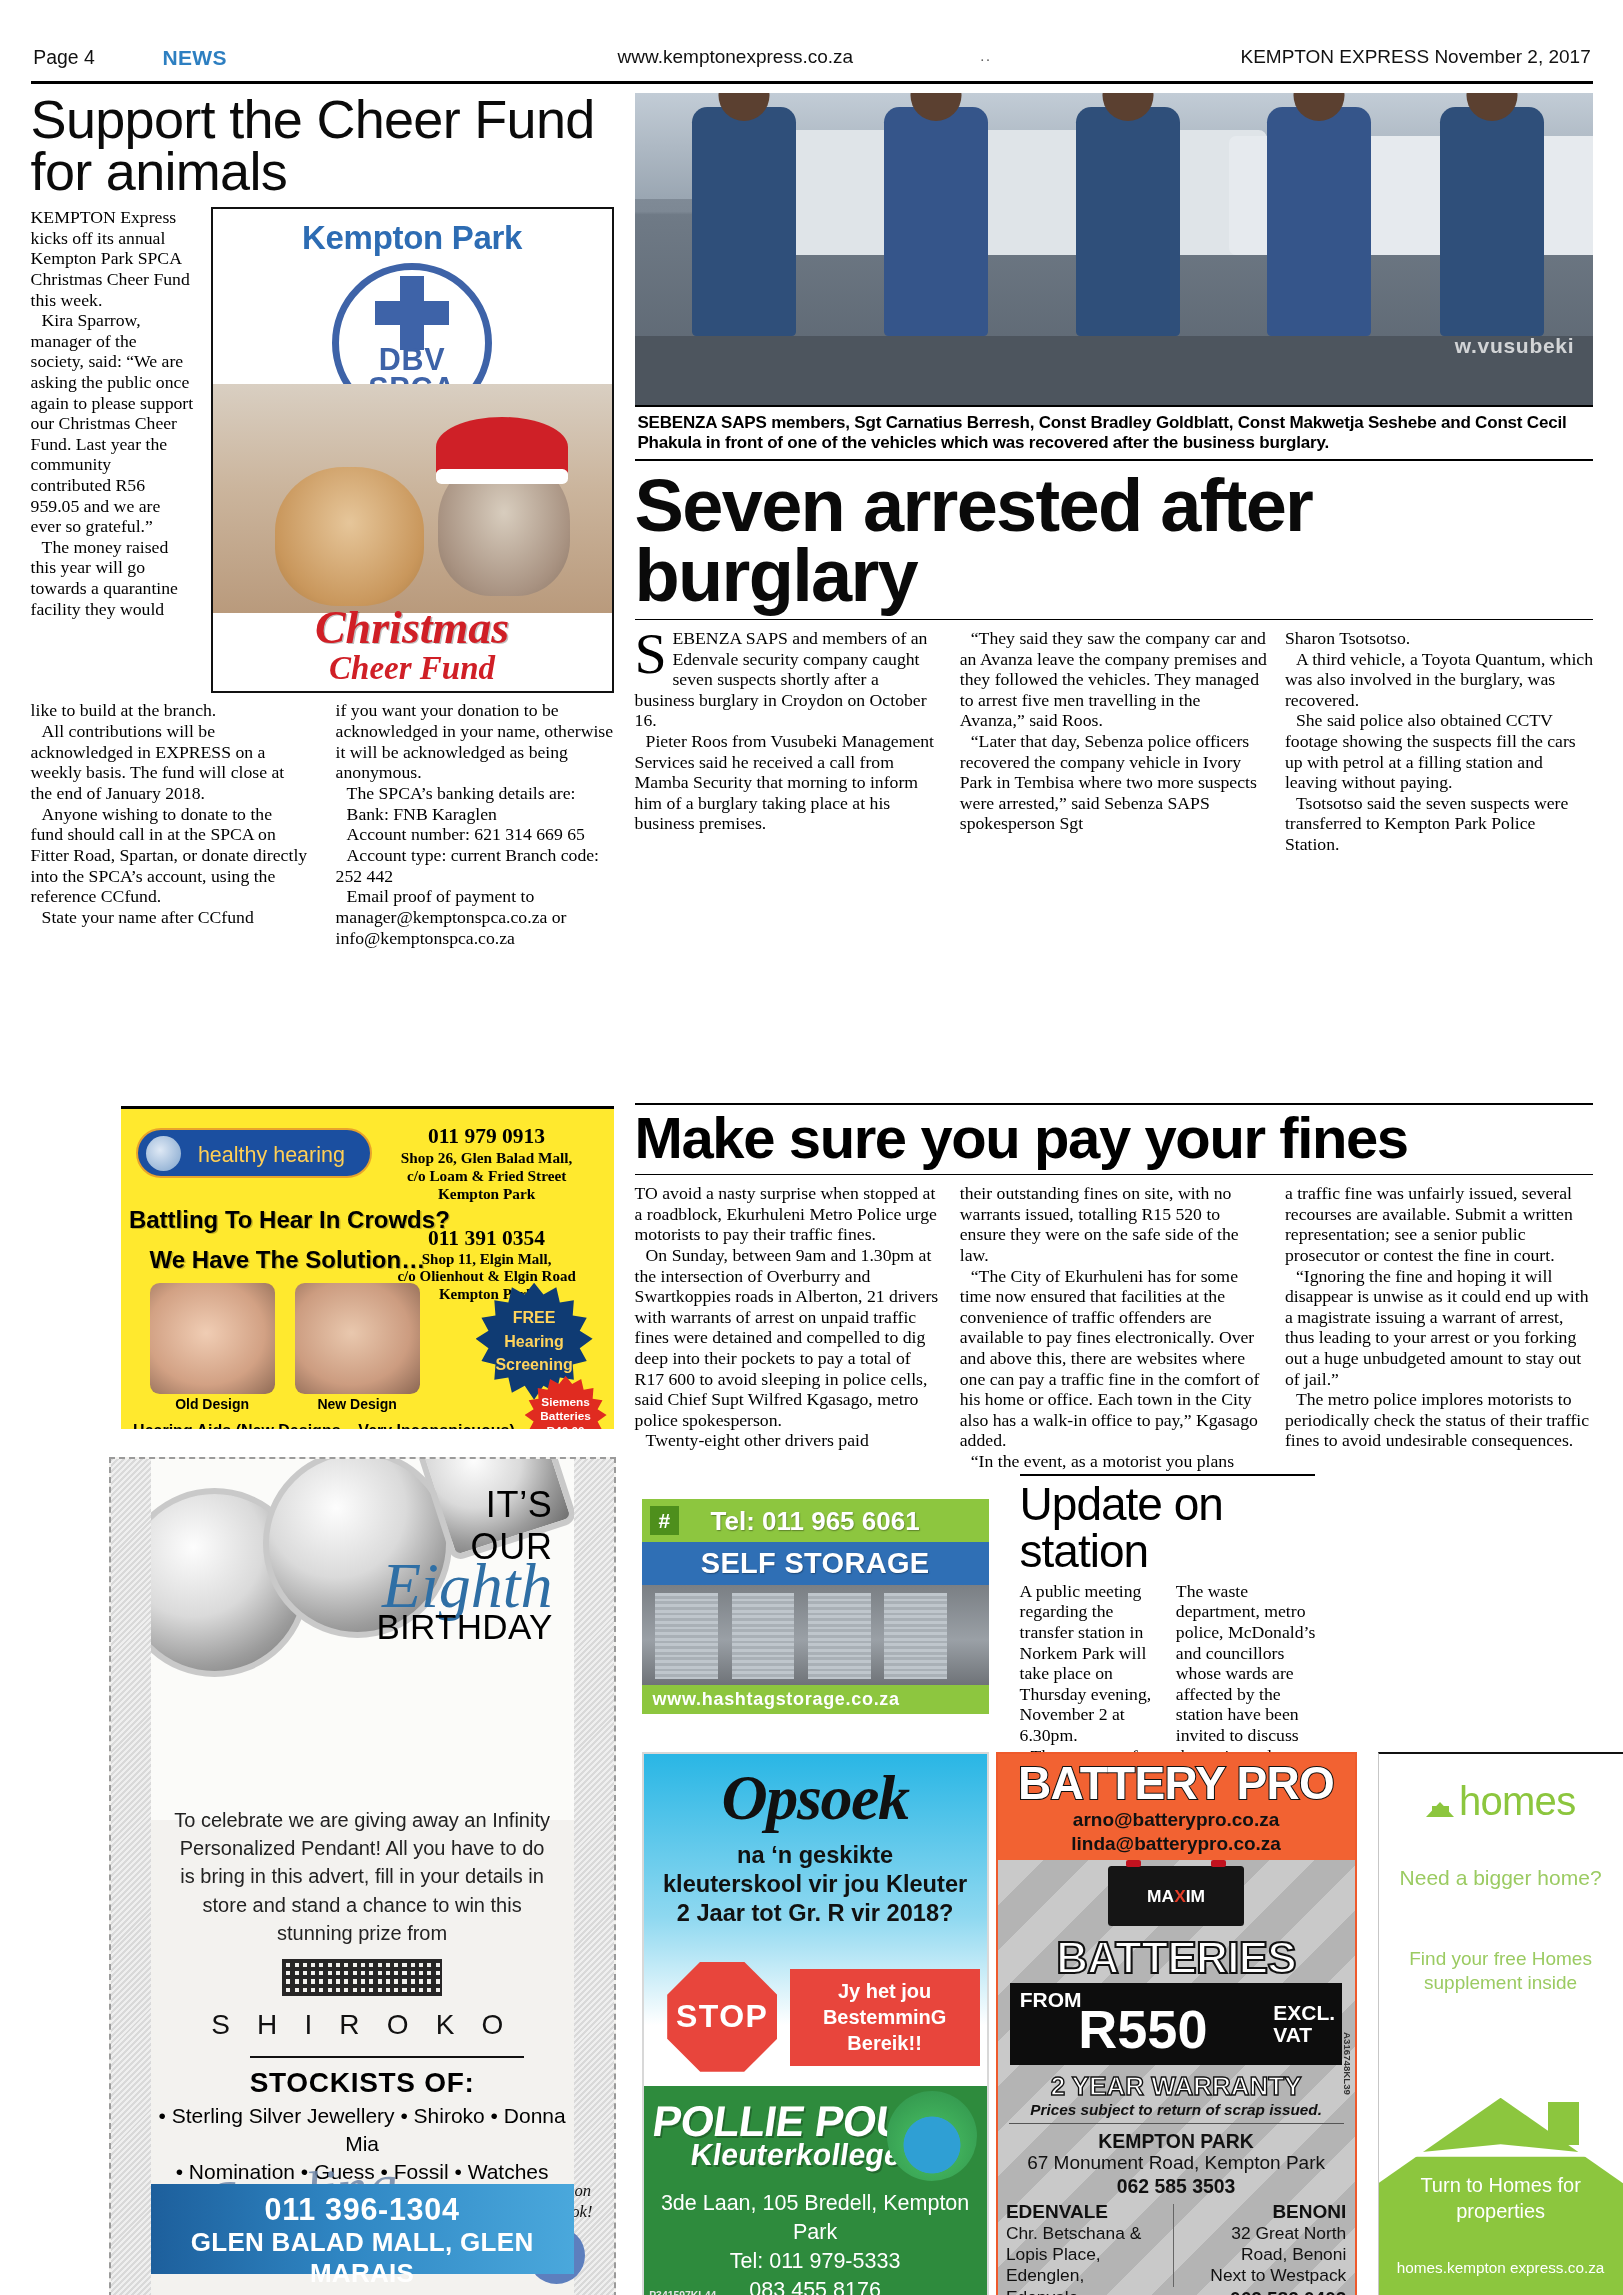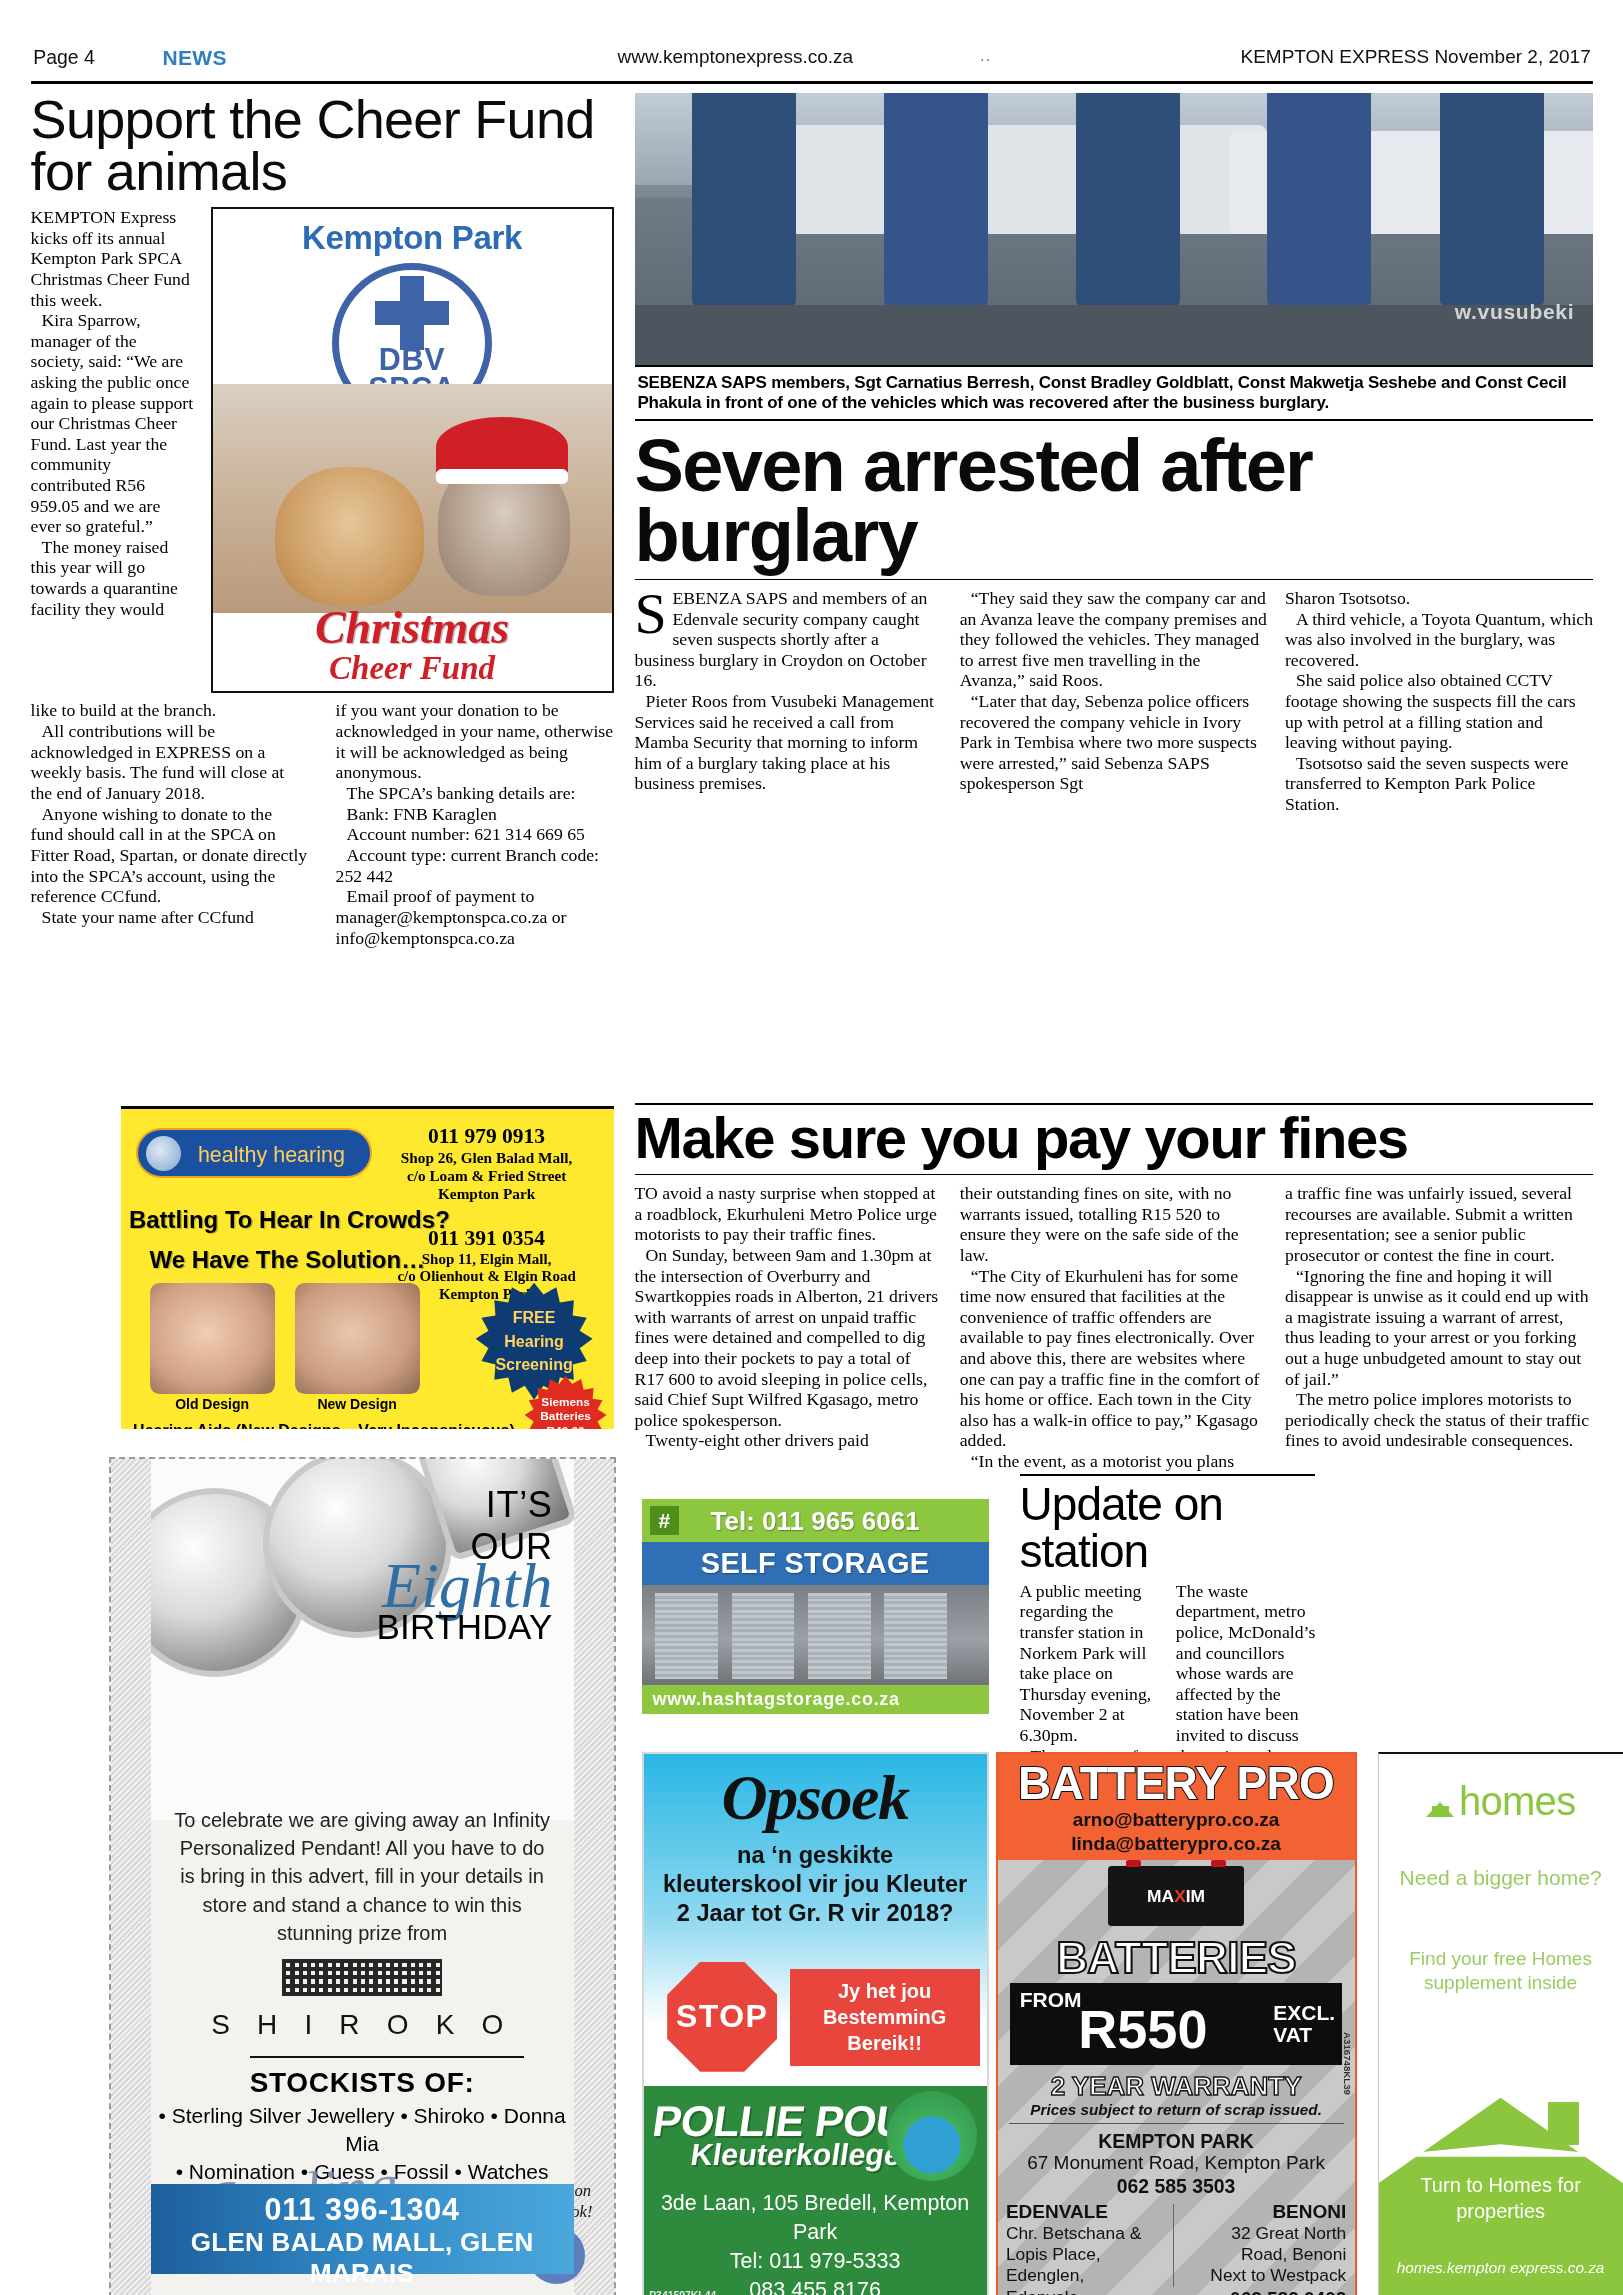--- a/index.html
+++ b/index.html
@@ -70,21 +70,21 @@
                 font-family:"Liberation Serif", serif; font-style:italic; font-weight:bold;
                 font-size:33px; color:#d01f26; }
   .spca-lower { clear:both; padding-top:7px; position:relative; }
   .spca-lower .lc { width:278px; float:left; font-size:17.7px; line-height:1.17; }
   .spca-lower .rc { width:278px; float:right; font-size:17.7px; line-height:1.17; }
   .spca-lower p { text-indent:11px; }
   .spca-lower p.noind { text-indent:0; }
 
   
   .right { position:absolute; left:611px; top:0; right:7px; }
-  .photo { width:100%; height:272px; position:relative; overflow:hidden;
+  .photo { width:100%; height:312px; position:relative; overflow:hidden;
            background:linear-gradient(180deg,#8f9aa6 0%, #7d8894 38%, #6f7a86 39%, #59636e 100%); }
   .photo .sky { position:absolute; left:0; right:0; top:0; height:34%; background:linear-gradient(180deg,#c2ccd6,#9aa6b2); }
   .photo .van { position:absolute; left:8%; top:12%; width:58%; height:40%; background:#dfe4e8; border-radius:8.3px;}
   .photo .van2{ position:absolute; left:62%; top:14%; width:40%; height:38%; background:#e6eaee; border-radius:7px;}
   .photo .ground { position:absolute; left:0; right:0; bottom:0; height:22%; background:#4d555e; }
   .cop { position:absolute; bottom:22%; width:104px; height:229px; background:#2f4f7a; border-radius:15.3px 15.3px 4.2px 4.2px;}
   .cop:before{ content:""; position:absolute; left:50%; transform:translateX(-50%); top:-37px;
                width:51px; height:51px; border-radius:50%; background:#5b4030;}
   .cop.c1{left:6%;} .cop.c2{left:26%; background:#35558a;} .cop.c3{left:46%;}
   .cop.c4{left:66%; background:#35558a;} .cop.c5{left:84%;}
@@ -337,21 +337,21 @@
              font-family:"Liberation Sans", sans-serif; font-size:19px; color:#9bcb62; line-height:1.3;}
   .hm-roof { position:absolute; left:-2.8px; right:-2.8px; bottom:0; height:208px;
              background:#8cc63e;
              clip-path:polygon(0 42%, 50% 0%, 100% 42%, 100% 100%, 0 100%);}
   .hm-roofline { position:absolute; left:-2.8px; right:-2.8px; bottom:149px; height:12.5px; background:#fff;
                  clip-path:polygon(0 100%, 50% 0%, 100% 100%);}
   .hm-chim { position:absolute; right:44px; bottom:161px; width:30.5px; height:43px; background:#8cc63e;}
   .hm-turn { position:absolute; left:0; right:0; bottom:82px; text-align:center; color:#fff;
              font-family:"Liberation Sans", sans-serif; font-size:20px; line-height:1.26;}
   .hm-url { position:absolute; left:0; right:0; bottom:28px; text-align:center; color:#fff;
-            font-family:"Liberation Sans", sans-serif; font-size:15.3px; line-height:1.26;font-style:italic;}
+            font-family:"Liberation Sans", sans-serif; font-size:15.3px; line-height:1.26;}
 
   .clear { clear:both; }
 </style>
 </head>
 <body>
 
 <div class="page">
 
   <div class="masthead">
     <div class="mh-page">Page 4</div>

